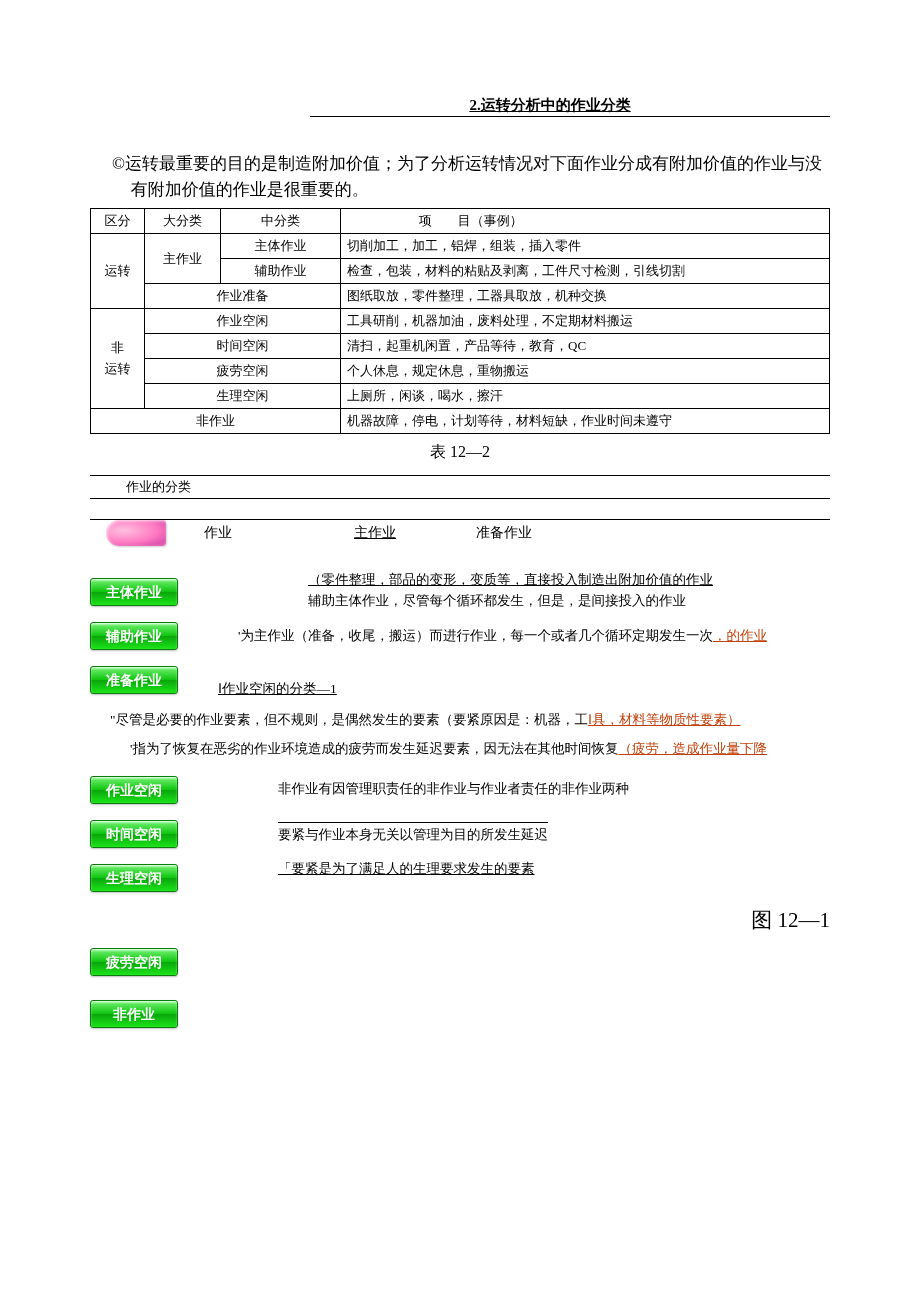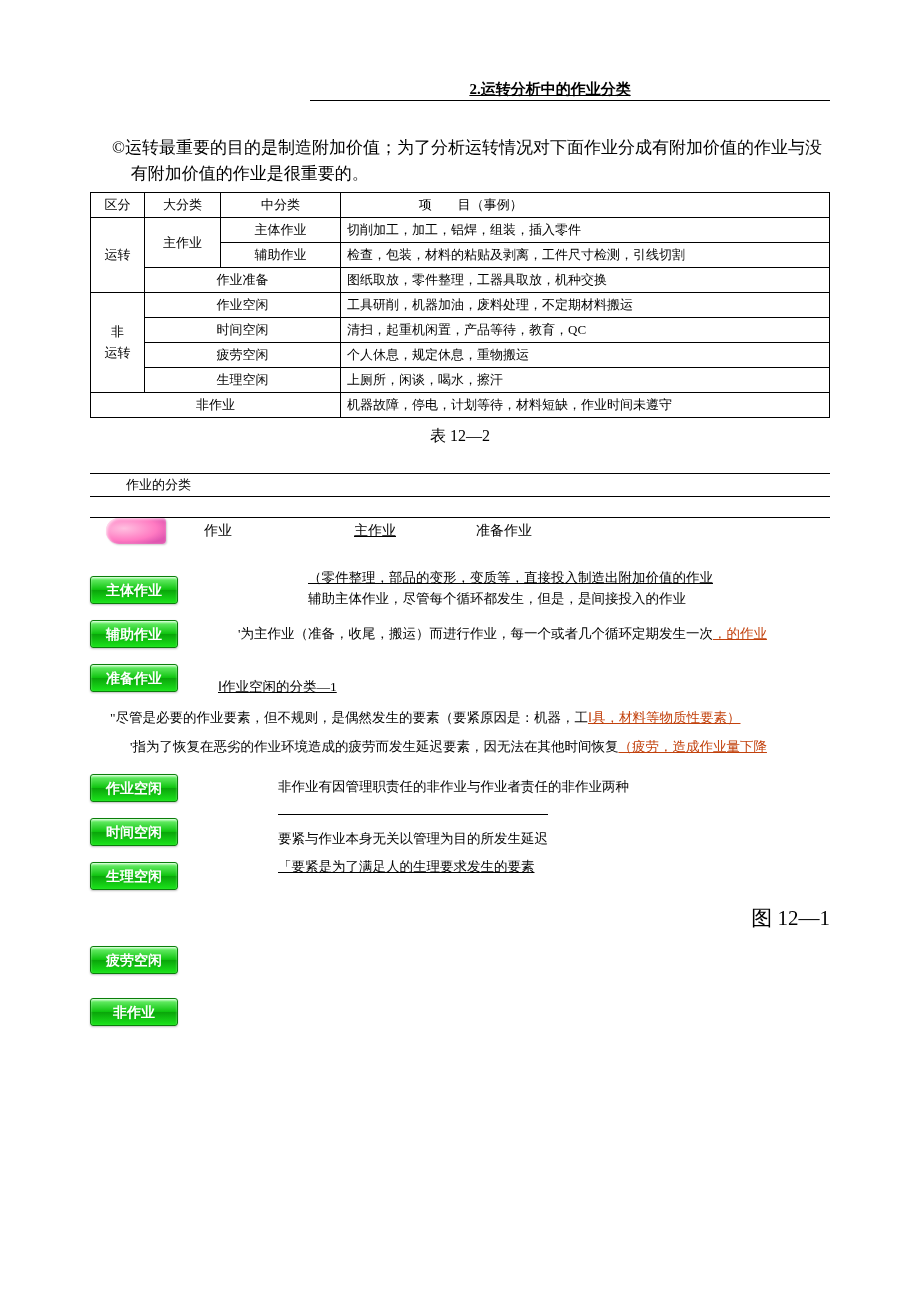--- a/index.html
+++ b/index.html
@@ -15,20 +15,21 @@
   .title {
     text-align: center;
     font-weight: bold;
     text-decoration: underline;
     margin-bottom: 36px;
     font-size: 15px;
     padding-left: 220px;
     padding-right: 40px;
     border-bottom: 0;
     position: relative;
+    margin-top: 16px;
   }
   .title::after{
     content:"";
     position:absolute;
     left:220px; right:0;
     bottom:-2px;
     border-bottom:1px solid #000;
   }
   .intro {
     margin: 13px 0 6px 0;
@@ -45,21 +46,21 @@
   table.maint td, table.maint th {
     border: 1px solid #000;
     padding: 3px 6px;
     vertical-align: middle;
   }
   table.maint th { font-weight: normal; text-align: center; }
   .centered { text-align: center; }
   .caption {
     text-align: center;
     font-size: 16px;
-    margin: 8px 0 26px 0;
+    margin: 8px 0 12px 0;
   }
   .section-bar {
     border-top:1px solid #000;
     border-bottom:1px solid #000;
     padding: 2px 36px;
     font-size:13px;
     margin-bottom: 20px;
   }
   .stub-row{
     display:flex;
@@ -205,21 +206,21 @@
   <span>'指为了恢复在恶劣的作业环境造成的疲劳而发生延迟要素，因无法在其他时间恢复</span><a class="link" href="#">（疲劳，造成作业量下降</a>
 </p>
 
 <div class="row">
   <span class="badge">作业空闲</span>
   <span class="def-text" style="margin-left:80px">非作业有因管理职责任的非作业与作业者责任的非作业两种</span>
 </div>
 
 <div class="row">
   <span class="badge">时间空闲</span>
-  <span class="def-text" style="margin-left:80px;border-top:1px solid #000;padding-top:14px">要紧与作业本身无关以管理为目的所发生延迟</span>
+  <span class="def-text" style="margin-left:80px;border-top:1px solid #000;padding-top:2px">要紧与作业本身无关以管理为目的所发生延迟</span>
 </div>
 
 <div class="row">
   <span class="badge">生理空闲</span>
   <span class="def-text uline" style="margin-left:80px;position:relative;top:-8px">「要紧是为了满足人的生理要求发生的要素</span>
 </div>
 
 <div class="fig-caption">图 12—1</div>
 
 <div class="row">

